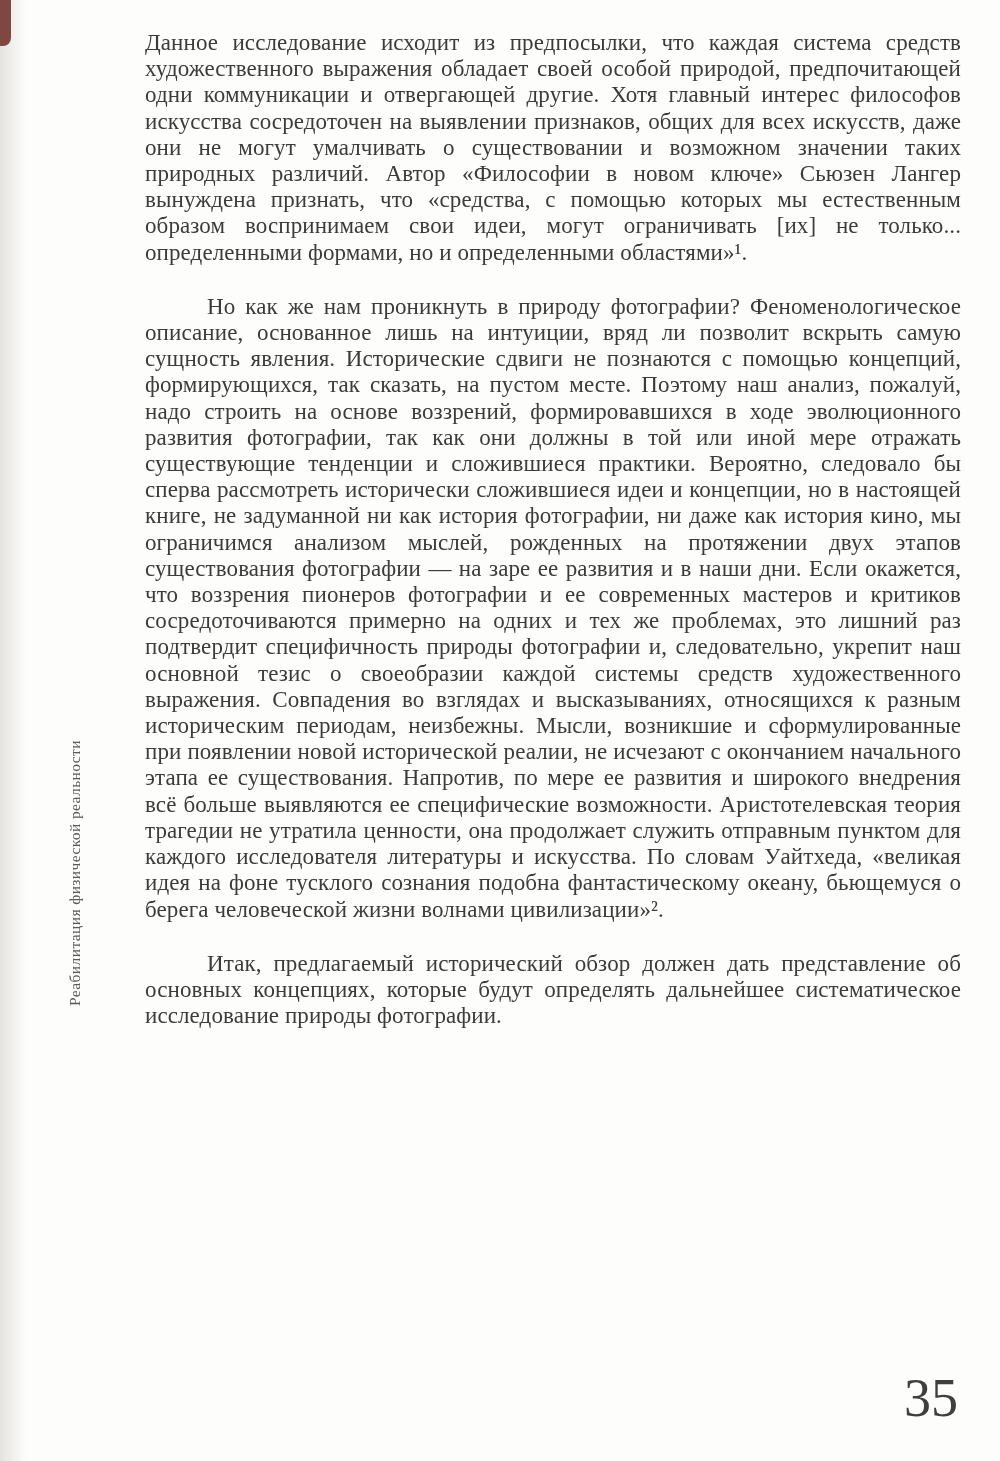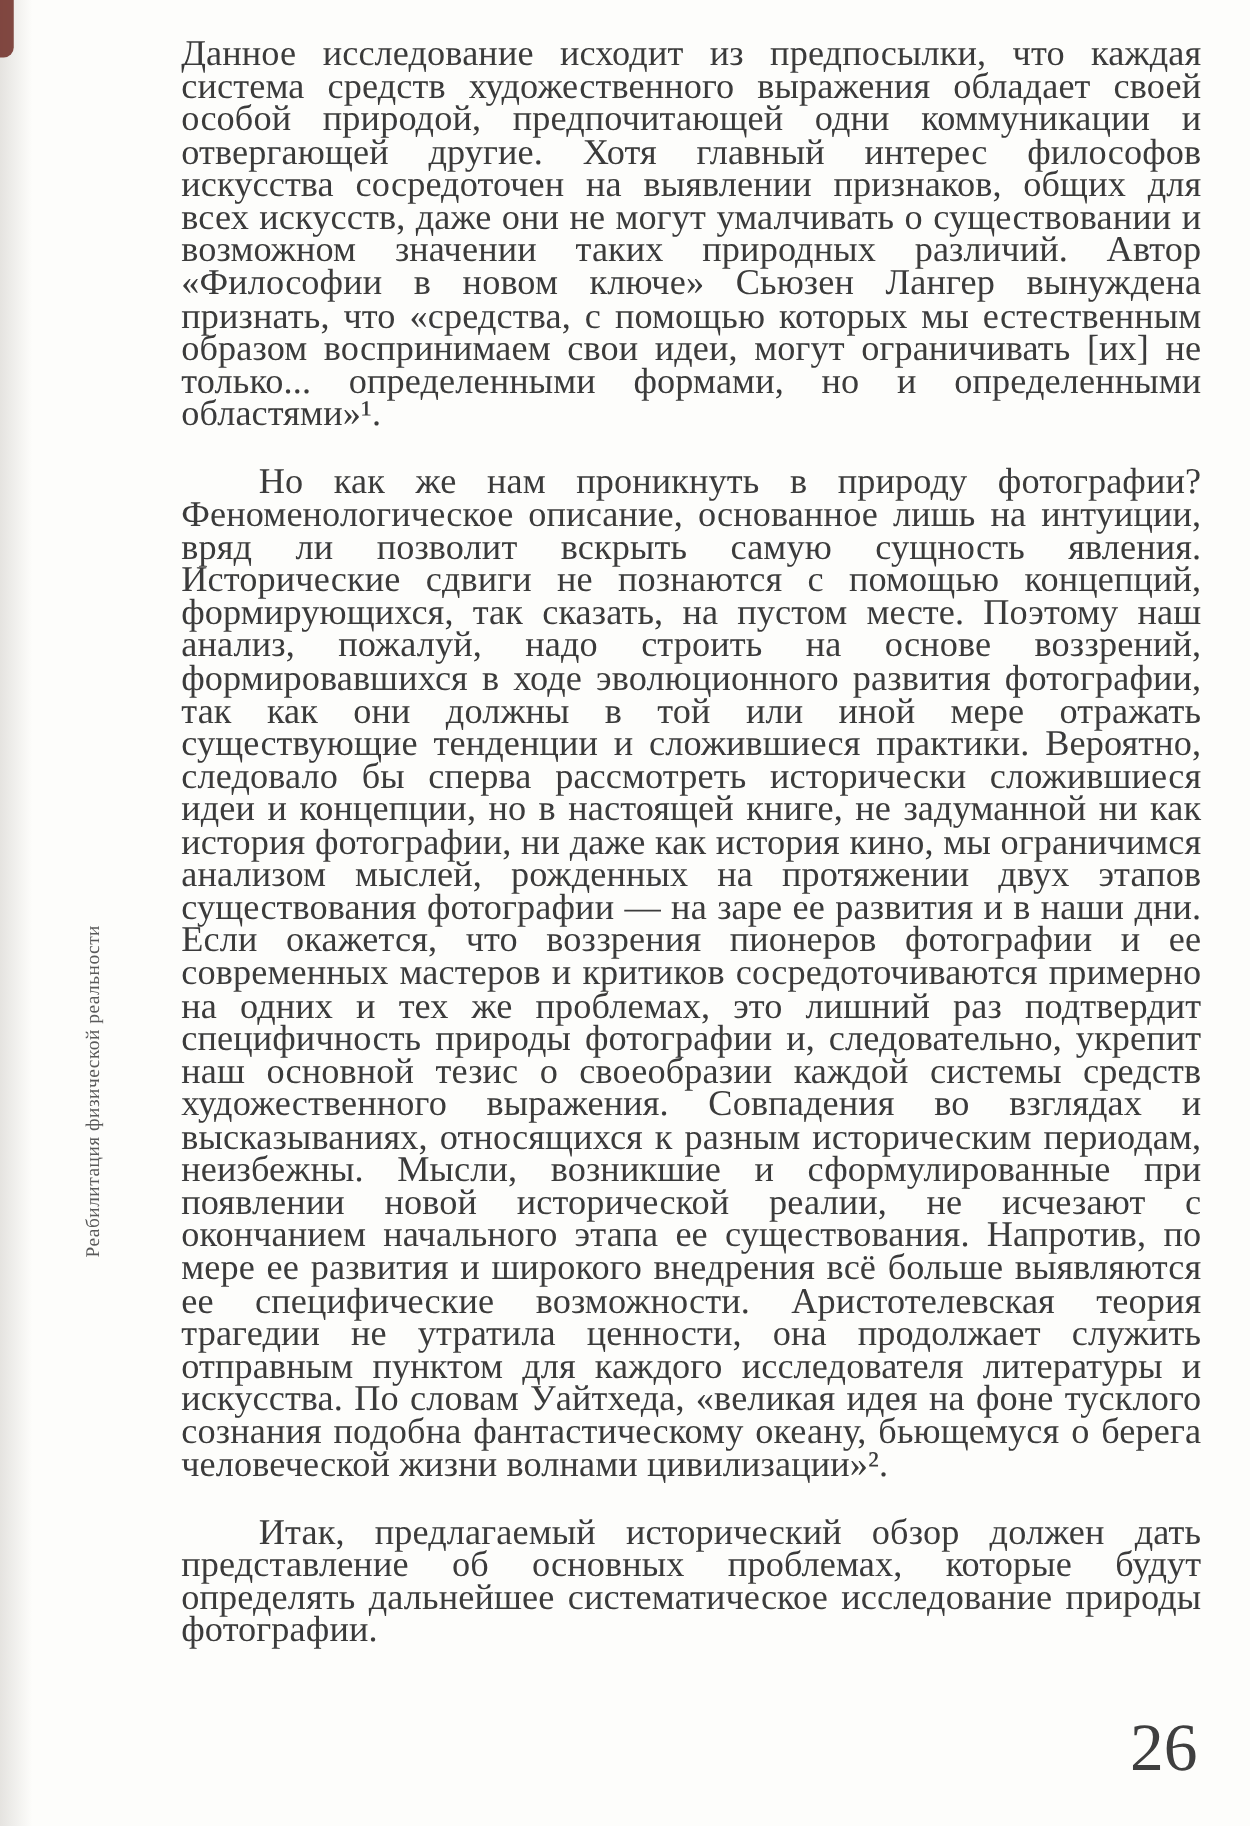--- a/index.html
+++ b/index.html
@@ -33,21 +33,21 @@
     background: #6d2a23;
     border-bottom-right-radius: 8px;
     opacity: 0.85;
   }
   .text-block {
     position: absolute;
     left: 145px;
     top: 30px;
     width: 816px;
     text-align: justify;
-    font-size: 29px;
+    font-size: 23px;
     line-height: 26.2px;
     letter-spacing: 0.1px;
   }
   .text-block p {
     margin: 0;
     padding: 0;
   }
   .text-block p.indent {
     text-indent: 62px;
     margin-top: 28px;
@@ -79,18 +79,18 @@
 <div class="page">
 
   <div class="edge-shade"></div>
   <div class="corner-mark"></div>
 
   <div class="sidebar-caption">Реабилитация физической реальности</div>
 
   <div class="text-block">
     <p>Данное исследование исходит из предпосылки, что каждая система средств художественного выражения обладает своей особой природой, предпочитающей одни коммуникации и отвергающей другие. Хотя главный интерес философов искусства сосредоточен на выявлении признаков, общих для всех искусств, даже они не могут умалчивать о существовании и возможном значении таких природных различий. Автор «Философии в новом ключе» Сьюзен Лангер вынуждена признать, что «средства, с помощью которых мы естественным образом воспринимаем свои идеи, могут ограничивать [их] не только... определенными формами, но и определенными областями»¹.</p>
     <p class="indent">Но как же нам проникнуть в природу фотографии? Феноменологическое описание, основанное лишь на интуиции, вряд ли позволит вскрыть самую сущность явления. Исторические сдвиги не познаются с помощью концепций, формирующихся, так сказать, на пустом месте. Поэтому наш анализ, пожалуй, надо строить на основе воззрений, формировавшихся в ходе эволюционного развития фотографии, так как они должны в той или иной мере отражать существующие тенденции и сложившиеся практики. Вероятно, следовало бы сперва рассмотреть исторически сложившиеся идеи и концепции, но в настоящей книге, не задуманной ни как история фотографии, ни даже как история кино, мы ограничимся анализом мыслей, рожденных на протяжении двух этапов существования фотографии — на заре ее развития и в наши дни. Если окажется, что воззрения пионеров фотографии и ее современных мастеров и критиков сосредоточиваются примерно на одних и тех же проблемах, это лишний раз подтвердит специфичность природы фотографии и, следовательно, укрепит наш основной тезис о своеобразии каждой системы средств художественного выражения. Совпадения во взглядах и высказываниях, относящихся к разным историческим периодам, неизбежны. Мысли, возникшие и сформулированные при появлении новой исторической реалии, не исчезают с окончанием начального этапа ее существования. Напротив, по мере ее развития и широкого внедрения всё больше выявляются ее специфические возможности. Аристотелевская теория трагедии не утратила ценности, она продолжает служить отправным пунктом для каждого исследователя литературы и искусства. По словам Уайтхеда, «великая идея на фоне тусклого сознания подобна фантастическому океану, бьющемуся о берега человеческой жизни волнами цивилизации»².</p>
-    <p class="indent">Итак, предлагаемый исторический обзор должен дать представление об основных проблемах, которые будут определять дальнейшее систематическое исследование природы фотографии.</p>
+    <p class="indent">Итак, предлагаемый исторический обзор должен дать представление об основных концепциях, которые будут определять дальнейшее систематическое исследование природы фотографии.</p>
   </div>
 
-  <div class="page-number">26</div>
+  <div class="page-number">35</div>
 
 </div>
 
 </body></html>

